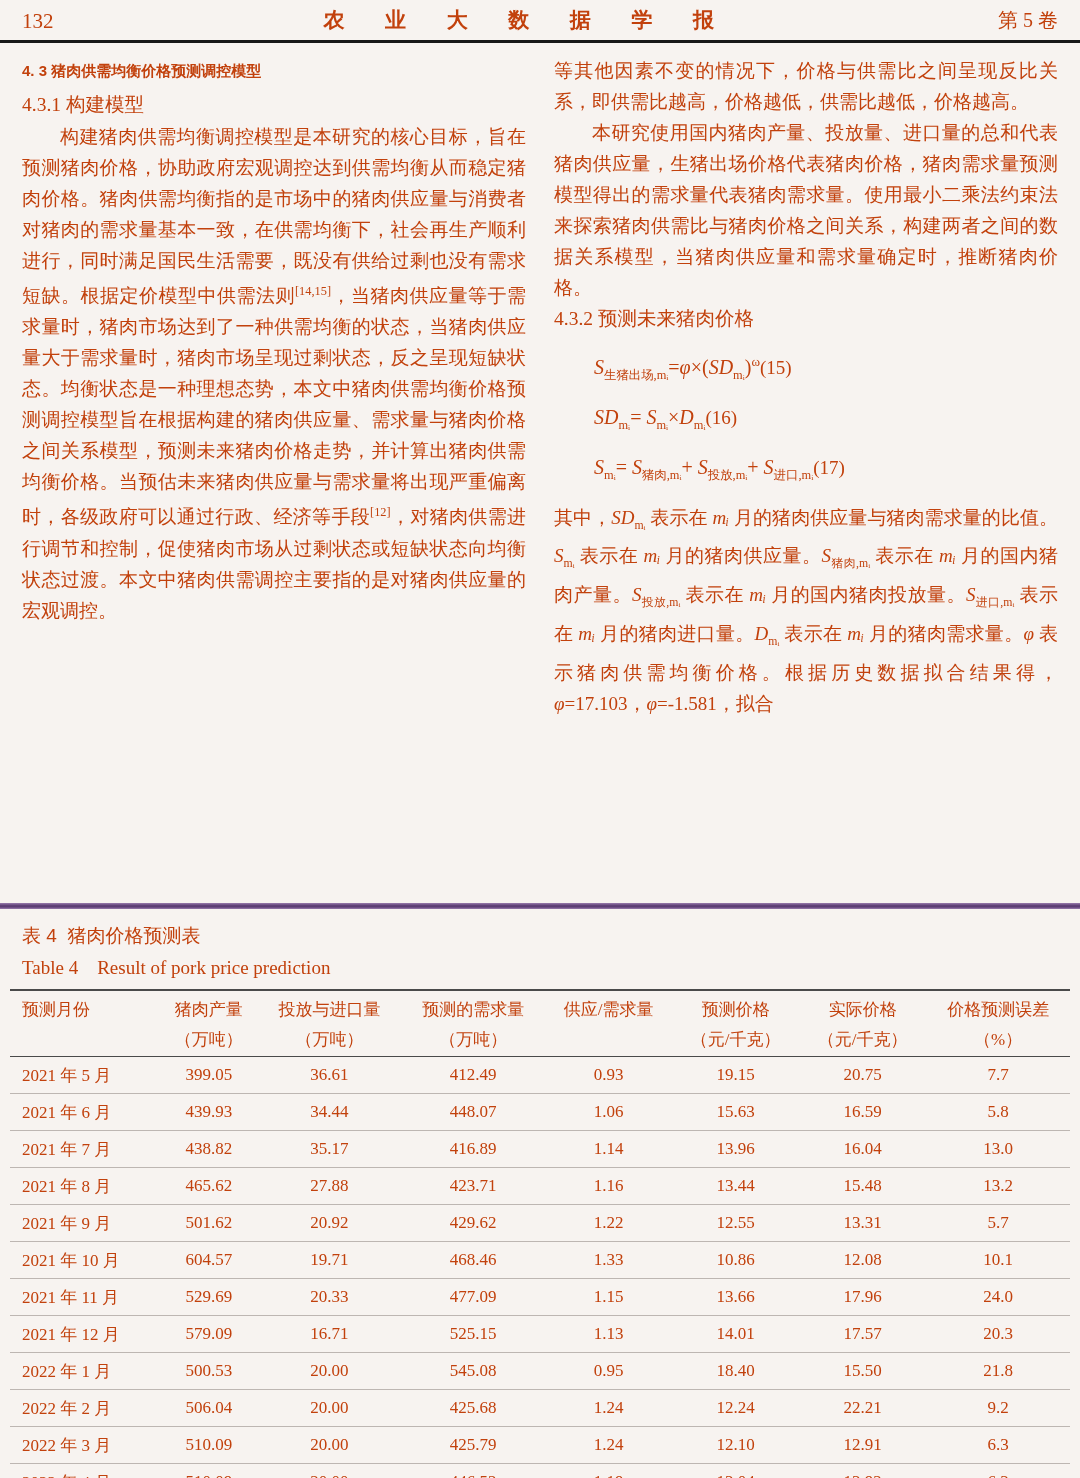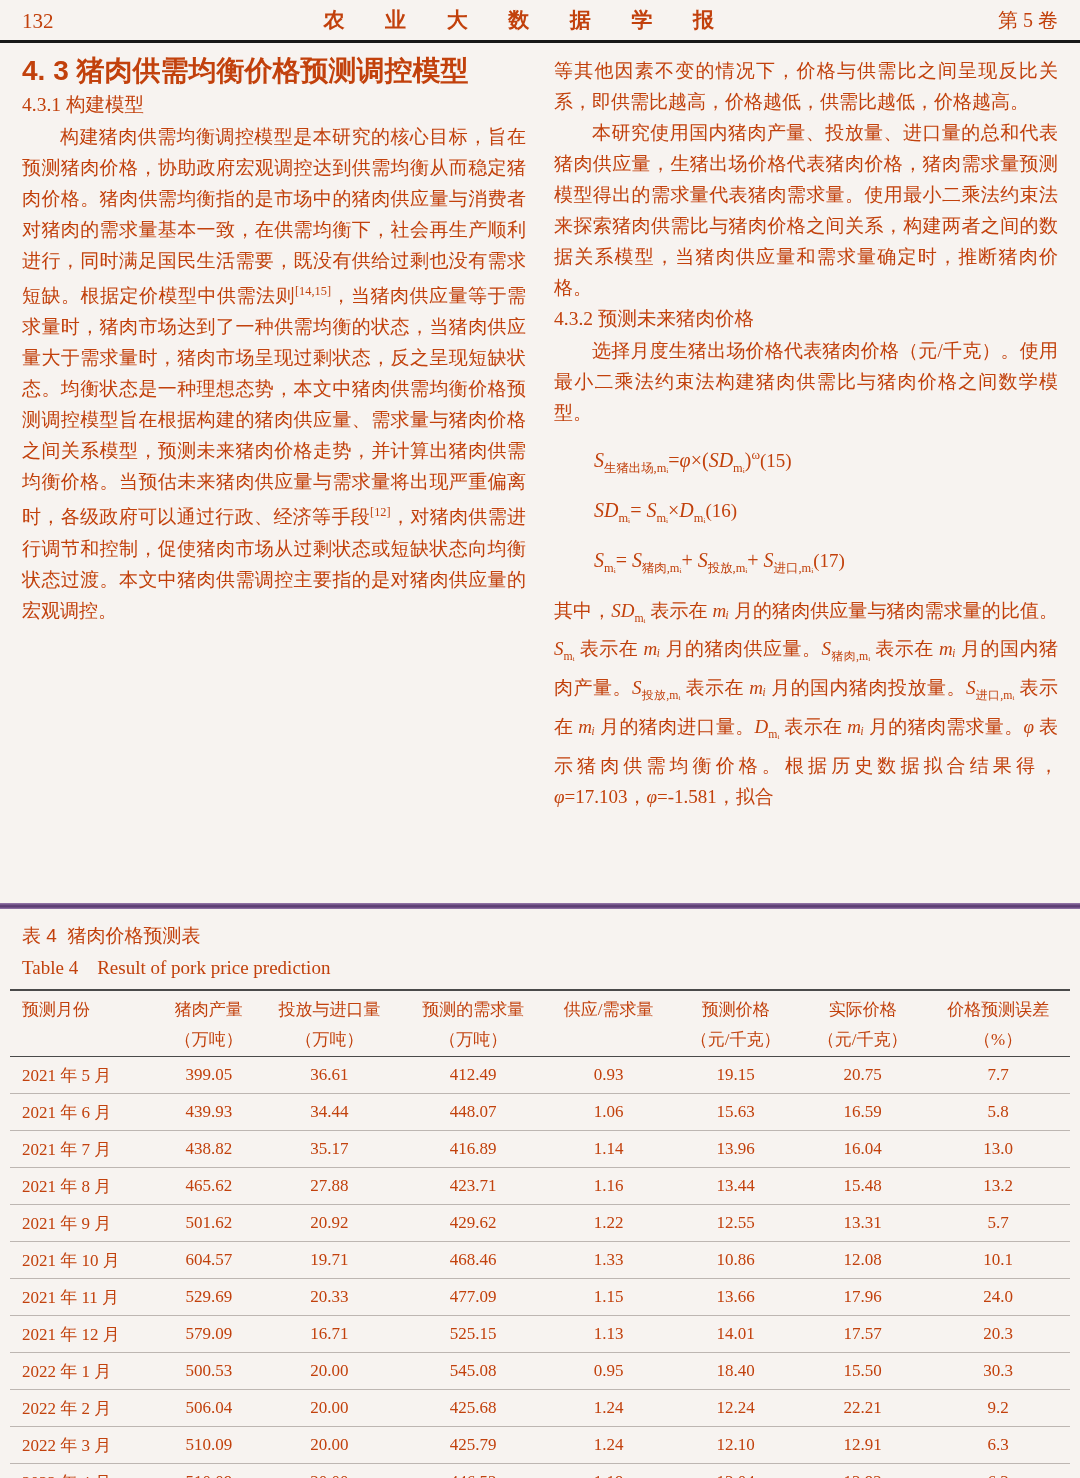--- a/index.html
+++ b/index.html
@@ -18,21 +18,21 @@
   .running-head .journal { font-size:21px; letter-spacing:14px; font-weight:bold;
     font-family:Liberation Mono, monospace; }
   .running-head .volume { font-size:20px; }
   
   .content { display:flex; gap:28px; padding:12px 22px 0; height:846px; overflow:hidden; }
   .col { flex:1; font-size:19px; line-height:31px; }
   .col p { text-align:justify; }
   p.indent { text-indent:2em; }
   .sec-head {
     font-family:"Liberation Sans","DejaVu Sans",sans-serif;
-    font-weight:bold; font-size:28px; line-height:32px; margin-bottom:2px;
+    font-weight:bold; font-size:15px; line-height:32px; margin-bottom:2px;
   }
   .sub-head { font-size:19.5px; line-height:32px; }
   sup { font-size:0.65em; }
   sub { font-size:0.62em; }
   i { font-family:"Liberation Serif","DejaVu Serif",serif; }
   
   .formulas { margin:8px 0 6px; }
   .formula-row { display:flex; justify-content:flex-start; align-items:baseline;
     padding-left:40px; margin:11px 0; font-size:20px; }
   .formula-expr { }
@@ -70,21 +70,20 @@
     <div class="col">
       <div class="sec-head">4. 3  猪肉供需均衡价格预测调控模型</div>
       <div class="sub-head">4.3.1  构建模型</div>
       <p class="indent"><span>构建猪肉供需均衡调控模型是本研究的核心目标，旨在预测猪肉价格，协助政府宏观调控达到供需均衡从而稳定猪肉价格。猪肉供需均衡指的是市场中的猪肉供应量与消费者对猪肉的需求量基本一致，在供需均衡下，社会再生产顺利进行，同时满足国民生活需要，既没有供给过剩也没有需求短缺。根据定价模型中供需法则</span><sup>[14,15]</sup><span>，当猪肉供应量等于需求量时，猪肉市场达到了一种供需均衡的状态，当猪肉供应量大于需求量时，猪肉市场呈现过剩状态，反之呈现短缺状态。均衡状态是一种理想态势，本文中猪肉供需均衡价格预测调控模型旨在根据构建的猪肉供应量、需求量与猪肉价格之间关系模型，预测未来猪肉价格走势，并计算出猪肉供需均衡价格。当预估未来猪肉供应量与需求量将出现严重偏离时，各级政府可以通过行政、经济等手段</span><sup>[12]</sup><span>，对猪肉供需进行调节和控制，促使猪肉市场从过剩状态或短缺状态向均衡状态过渡。本文中猪肉供需调控主要指的是对猪肉供应量的宏观调控。</span></p>
     </div>
 
     <div class="col">
       <p>等其他因素不变的情况下，价格与供需比之间呈现反比关系，即供需比越高，价格越低，供需比越低，价格越高。</p>
       <p class="indent">本研究使用国内猪肉产量、投放量、进口量的总和代表猪肉供应量，生猪出场价格代表猪肉价格，猪肉需求量预测模型得出的需求量代表猪肉需求量。使用最小二乘法约束法来探索猪肉供需比与猪肉价格之间关系，构建两者之间的数据关系模型，当猪肉供应量和需求量确定时，推断猪肉价格。</p>
       <div class="sub-head">4.3.2  预测未来猪肉价格</div>
-      <p class="indent">选择月度生猪出场价格代表猪肉价格（元/千克）。使用最小二乘法约束法构建猪肉供需比与猪肉价格之间数学模型。</p>
 
       <div class="formulas">
         <div class="formula-row">
           <span class="formula-expr"><i>S</i><sub>生猪出场,mᵢ</sub><span>=</span><i>φ</i><span>×(</span><i>SD</i><sub>mᵢ</sub><span>)</span><sup>ω</sup></span>
           <span class="formula-num">(15)</span>
         </div>
         <div class="formula-row">
           <span class="formula-expr"><i>SD</i><sub>mᵢ</sub><span>= </span><i>S</i><sub>mᵢ</sub><span>×</span><i>D</i><sub>mᵢ</sub></span>
           <span class="formula-num">(16)</span>
         </div>
@@ -208,21 +207,21 @@
             <td>20.3</td>
           </tr>
           <tr>
             <td class="col-month">2022 年 1 月</td>
             <td>500.53</td>
             <td>20.00</td>
             <td>545.08</td>
             <td>0.95</td>
             <td>18.40</td>
             <td>15.50</td>
-            <td>30.3</td>
+            <td>21.8</td>
           </tr>
           <tr>
             <td class="col-month">2022 年 2 月</td>
             <td>506.04</td>
             <td>20.00</td>
             <td>425.68</td>
             <td>1.24</td>
             <td>12.24</td>
             <td>22.21</td>
             <td>9.2</td>

